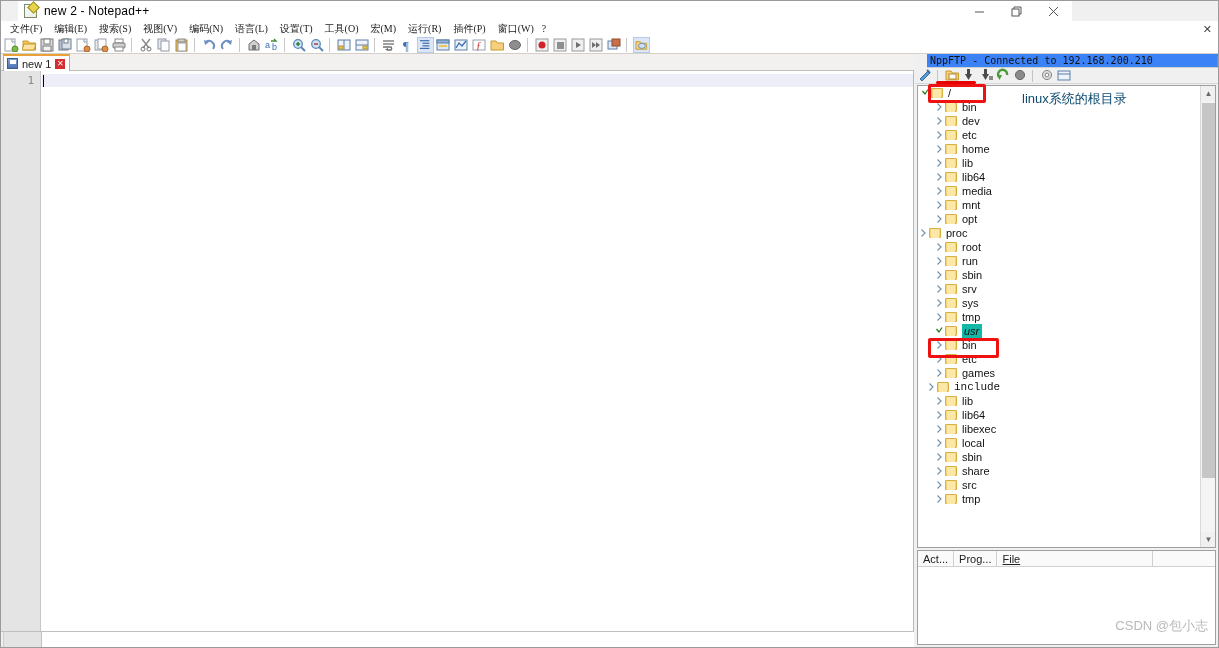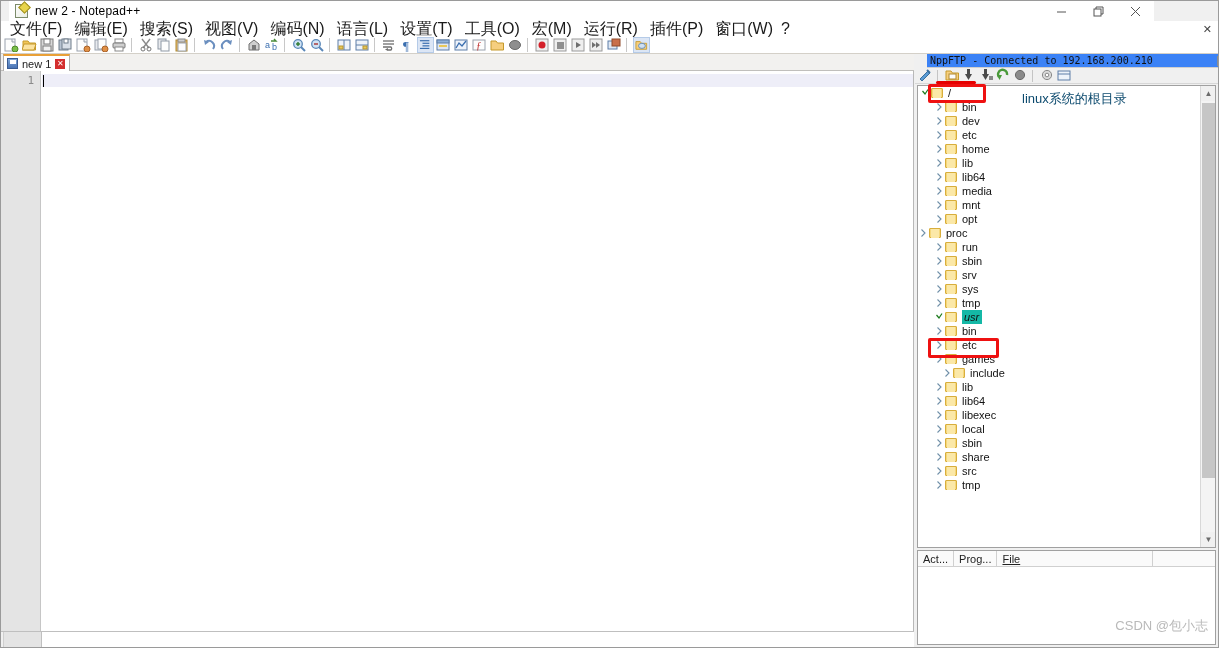--- a/index.html
+++ b/index.html
@@ -13,21 +13,21 @@
   #app {
     position: relative;
     width: 1219px; height: 648px;
     background: #f0f0f0;
     border: 1px solid #9a9a9a;
     overflow: hidden;
   }
 
   
   .titlebar {
-    position: absolute; left: 8px; top: 0; width: 1145px; height: 20px;
+    position: absolute; left: 17px; top: 0; width: 1054px; height: 20px;
     background: #ffffff;
     display: flex; align-items: center;
   }
   .title-icon {
     width: 16px; height: 16px; margin: 0 5px 0 5px;
     position: relative; flex: 0 0 auto;
   }
   .title-icon .pad {
     position: absolute; left: 1px; top: 1px; width: 13px; height: 14px;
     background: linear-gradient(135deg,#fdfdfd 0%, #e9eee3 100%);
@@ -51,23 +51,23 @@
   }
   .win-btn svg { display:block; }
 
   
   .menubar {
     position: absolute; left: 0; top: 20px; width: 1217px; height: 16px;
     background: #ffffff;
     display: flex; align-items: center; padding-left: 3px;
   }
   .menu-item {
-    font-size: 16px; color: #1a1a1a; padding: 0 6px; line-height: 16px;
+    font-size: 10px; color: #1a1a1a; padding: 0 6px; line-height: 16px;
     white-space: nowrap;
-    font-family: Liberation Sans, sans-serif;
+    font-family: Liberation Serif, serif;
   }
   .menu-help { padding: 0 6px 0 2px; }
   .menubar-x {
     position: absolute; right: 6px; top: 2px; color: #444; font-size: 11px;
   }
 
   
   .toolbar {
     position: absolute; left: 0; top: 36px; width: 1217px; height: 17px;
     background: #ffffff;
@@ -783,20 +783,34 @@
               <svg width="7" height="8" viewBox="0 0 7 8">
                 <polyline points="1.5,0.5 5,4 1.5,7.5" fill="none" stroke="#6f8fa8" stroke-width="1.1"></polyline>
               </svg>
             </span>
             <span class="folder">
               <span class="fi">
                 <span class="back"></span>
                 <span class="front"></span>
               </span>
             </span>
+            <span class="flabel">root</span>
+          </div>
+          <div class="trow" style="padding-left: 16px;">
+            <span class="chev">
+              <svg width="7" height="8" viewBox="0 0 7 8">
+                <polyline points="1.5,0.5 5,4 1.5,7.5" fill="none" stroke="#6f8fa8" stroke-width="1.1"></polyline>
+              </svg>
+            </span>
+            <span class="folder">
+              <span class="fi">
+                <span class="back"></span>
+                <span class="front"></span>
+              </span>
+            </span>
             <span class="flabel">run</span>
           </div>
           <div class="trow" style="padding-left: 16px;">
             <span class="chev">
               <svg width="7" height="8" viewBox="0 0 7 8">
                 <polyline points="1.5,0.5 5,4 1.5,7.5" fill="none" stroke="#6f8fa8" stroke-width="1.1"></polyline>
               </svg>
             </span>
             <span class="folder">
               <span class="fi">
@@ -897,21 +911,21 @@
               </svg>
             </span>
             <span class="folder">
               <span class="fi">
                 <span class="back"></span>
                 <span class="front"></span>
               </span>
             </span>
             <span class="flabel">games</span>
           </div>
-          <div class="trow" style="padding-left: 24px;">
+          <div class="trow" style="padding-left: 8px; font-family: Liberation Mono, monospace;">
             <span class="chev">
               <svg width="7" height="8" viewBox="0 0 7 8">
                 <polyline points="1.5,0.5 5,4 1.5,7.5" fill="none" stroke="#6f8fa8" stroke-width="1.1"></polyline>
               </svg>
             </span>
             <span class="folder">
               <span class="fi">
                 <span class="back"></span>
                 <span class="front"></span>
               </span>

